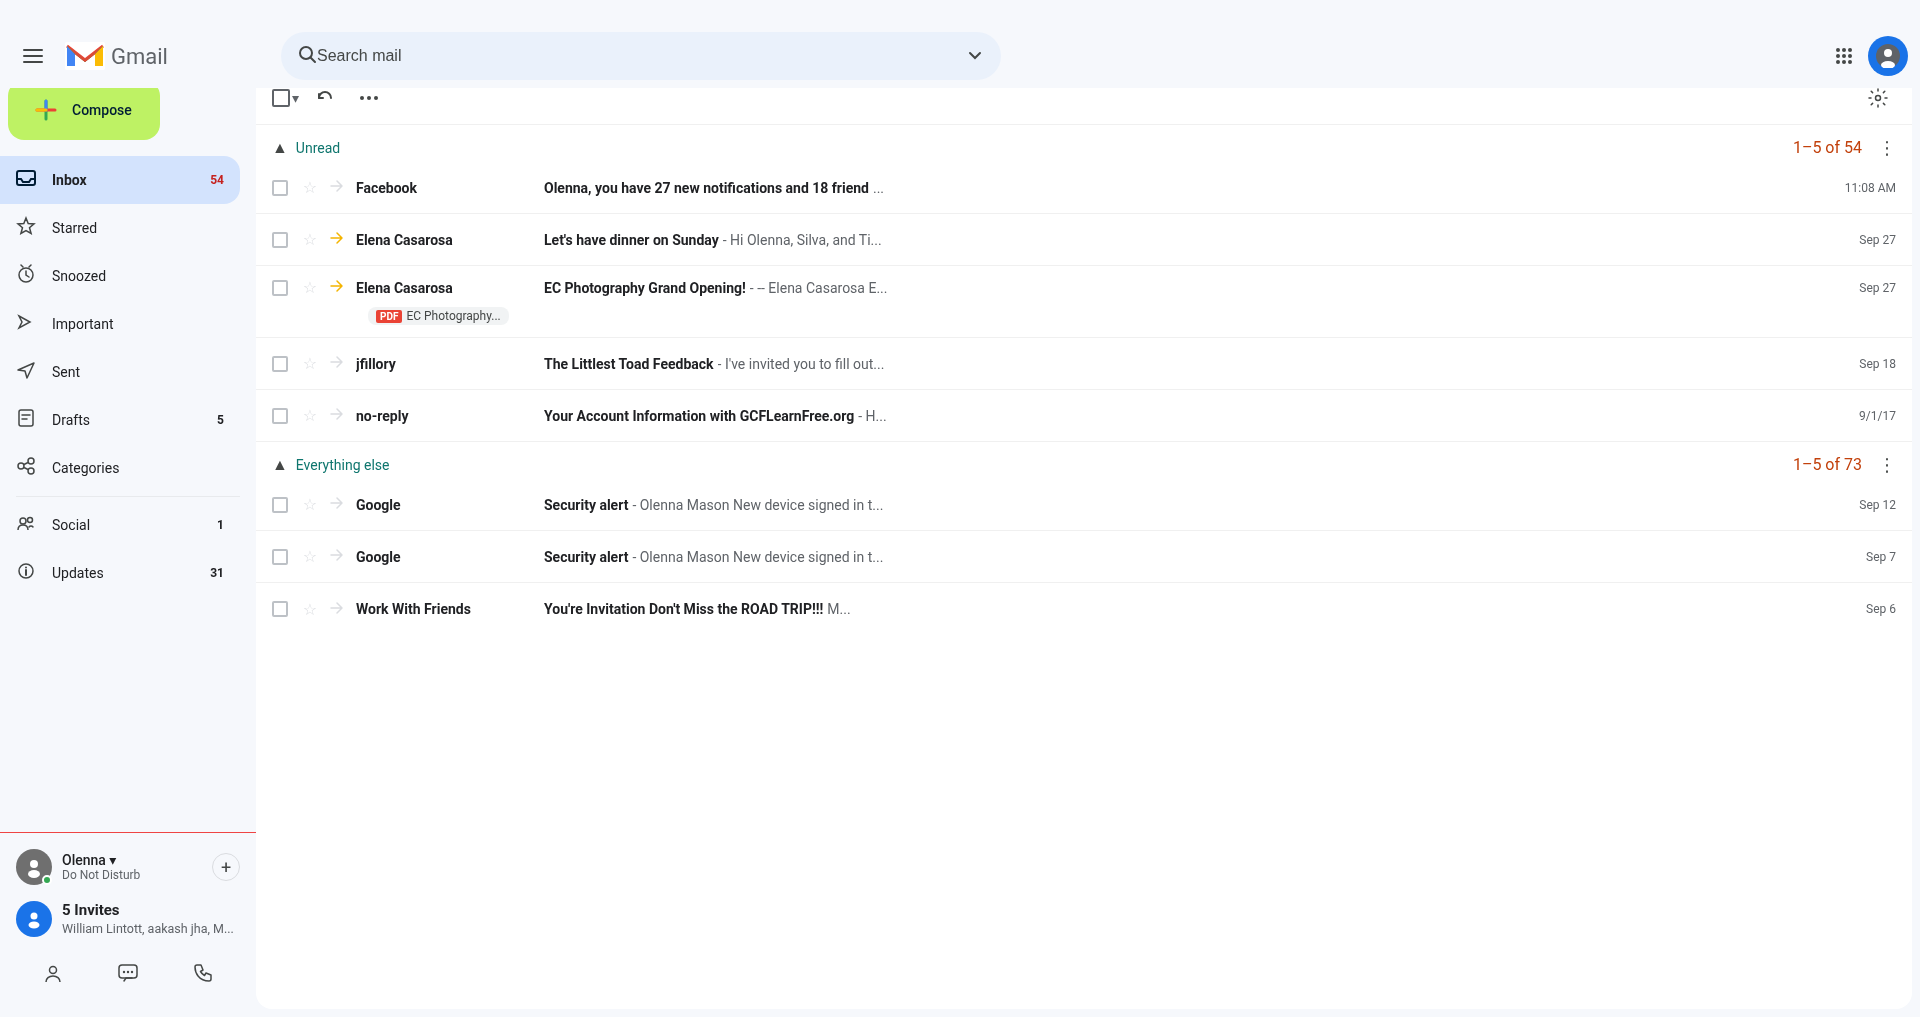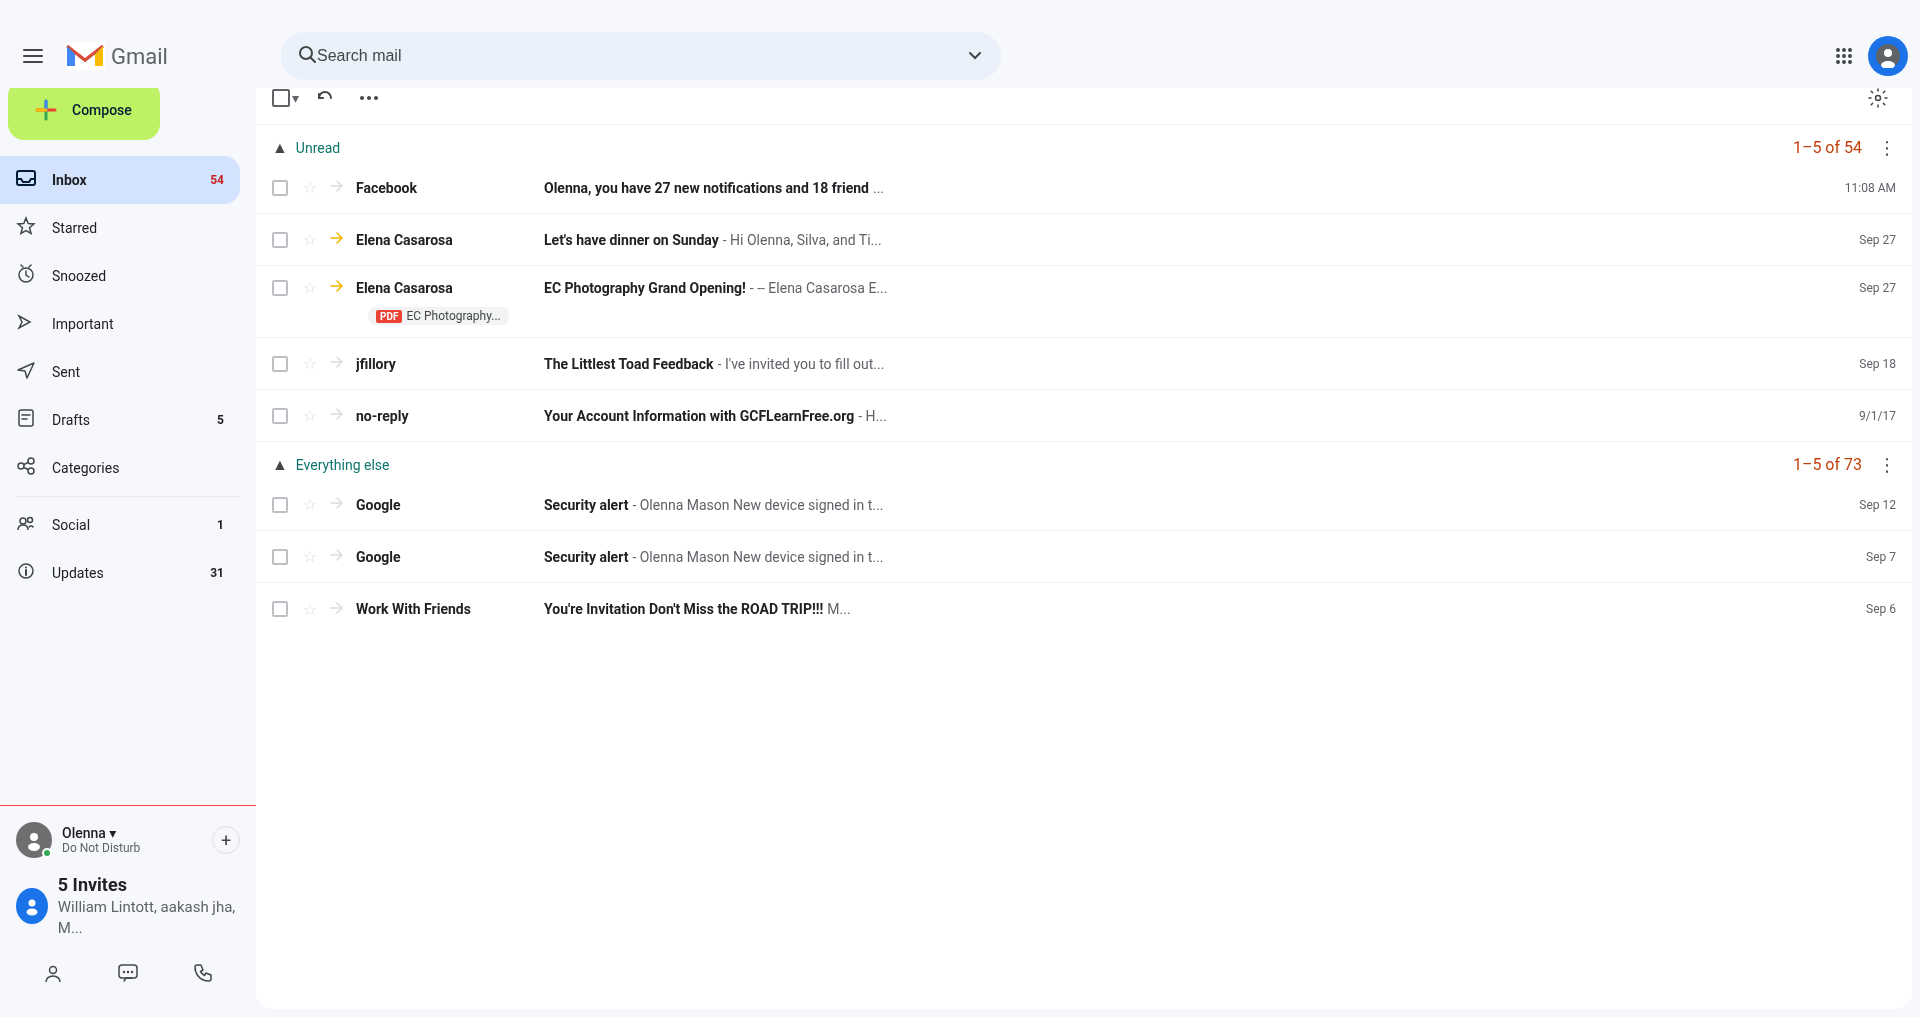--- a/index.html
+++ b/index.html
@@ -182,21 +182,21 @@
       cursor: pointer;
     }
     .invites-avatar {
       width: 36px; height: 36px;
       border-radius: 50%;
       background: #1a73e8;
       display: flex; align-items: center; justify-content: center;
       color: white;
       font-size: 14px;
     }
-    .invites-text { font-size: 18px; }
+    .invites-text { font-size: 15px; }
     .invites-text strong { display: block; }
     .invites-text small { color: #5f6368; }
     .bottom-nav {
       display: flex;
       justify-content: space-around;
       padding: 8px;
     }
     .bottom-nav-btn {
       width: 40px; height: 40px;
       border-radius: 50%;

